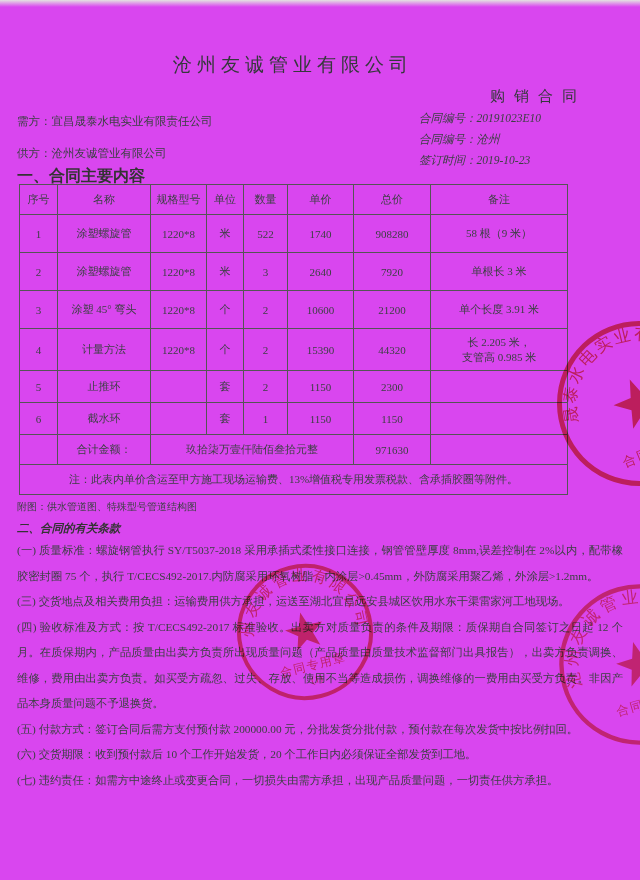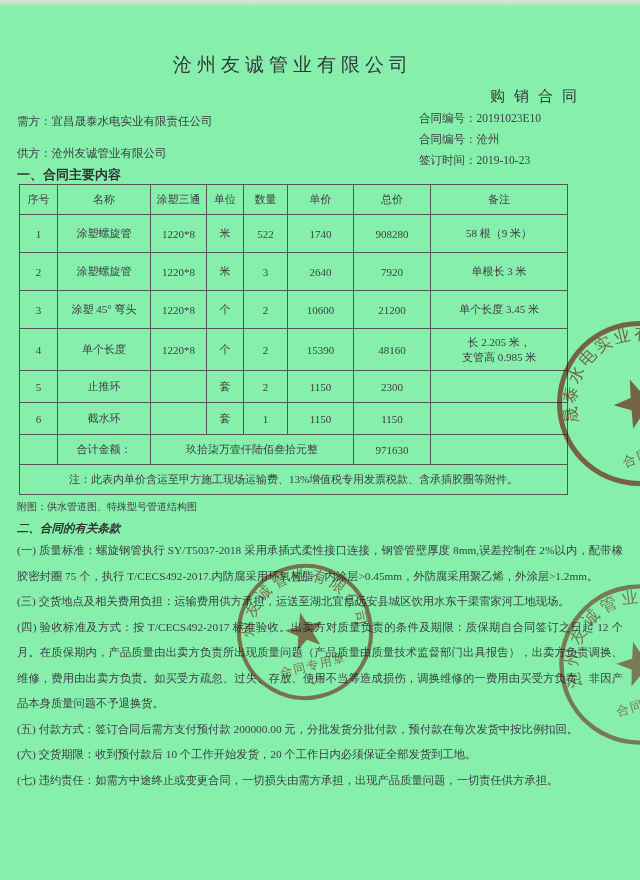--- a/index.html
+++ b/index.html
@@ -1,39 +1,39 @@
 <!DOCTYPE html>
 <html><head>
 <meta charset="utf-8">
 <style>
   * { margin:0; padding:0; box-sizing:border-box; }
   html,body { background:#ffffff; }
   .page {
     position:relative; width:640px; height:880px; overflow:hidden;
-    background:#86efac; color:#3c4043;
+    background:#d946ef; color:#3c4043;
     font-family:"Liberation Serif","DejaVu Serif",serif;
   }
   .scan-edge-top {
     position:absolute; top:0; left:0; right:0; height:7px;
     background:linear-gradient(#e3e3e0, rgba(255,255,255,0));
   }
   .title {
     position:absolute; top:52px; left:0; width:586px; text-align:center;
     font-size:19px; letter-spacing:5px; color:#35383b; font-weight:500;
   }
   .subtitle {
     position:absolute; top:87px; left:0; width:586px; text-align:right;
     font-size:15px; letter-spacing:9px; color:#35383b; font-weight:500;
   }
   .meta-left { position:absolute; left:17px; top:114px; font-size:11.5px; }
   .meta-left .row { margin-bottom:17px; }
   .meta-right { position:absolute; left:419px; top:111px; font-size:11.5px; }
-  .meta-right .row { margin-bottom:6px; }
+  .meta-right .row { margin-bottom:6px;font-style:italic; }
   .sec1-heading {
-    position:absolute; left:17px; top:166px; font-size:13px; font-weight:600; color:#333;font-family:Liberation Serif, serif;
+    position:absolute; left:17px; top:166px; font-size:16px; font-weight:600; color:#333;font-family:Liberation Serif, serif;
   }
   table.items {
     position:absolute; left:19px; top:184px; width:548px;
     border-collapse:collapse; font-size:11px; color:#3c4043;
     table-layout:fixed;
     padding-left:36px;
   }
   table.items th, table.items td {
     border:1px solid #555; text-align:center; vertical-align:middle;
     font-weight:normal; padding:1px 2px; overflow:hidden;
@@ -86,21 +86,21 @@
         <col style="width:37px">
       <col style="width:44px">
         <col style="width:66px">
         <col style="width:77px">
         <col style="width:137px">
     </colgroup>
     <tbody>
       <tr class="hdr">
         <th>序号</th>
         <th>名称</th>
-        <th>涂塑三通</th>
+        <th>规格型号</th>
         <th>单位</th>
         <th>数量</th>
         <th>单价</th>
         <th>总价</th>
         <th>备注</th>
       </tr>
       <tr class="r-std">
         <td>1</td>
         <td>涂塑螺旋管</td>
         <td>1220*8</td>
@@ -121,30 +121,30 @@
         <td class="rem">单根长 3 米</td>
       </tr>
       <tr class="r-std">
         <td>3</td>
         <td>涂塑 45° 弯头</td>
         <td>1220*8</td>
         <td>个</td>
         <td>2</td>
         <td>10600</td>
         <td>21200</td>
-        <td class="rem">单个长度 3.45 米</td>
+        <td class="rem">单个长度 3.91 米</td>
       </tr>
       <tr class="r-tall">
         <td>4</td>
-        <td>单个长度</td>
+        <td>计量方法</td>
         <td>1220*8</td>
         <td>个</td>
         <td>2</td>
         <td>15390</td>
-        <td>48160</td>
+        <td>44320</td>
         <td class="rem">长 2.205 米，
 支管高 0.985 米</td>
       </tr>
       <tr class="r-short">
         <td>5</td>
         <td>止推环</td>
         <td></td>
         <td>套</td>
         <td>2</td>
         <td>1150</td>

